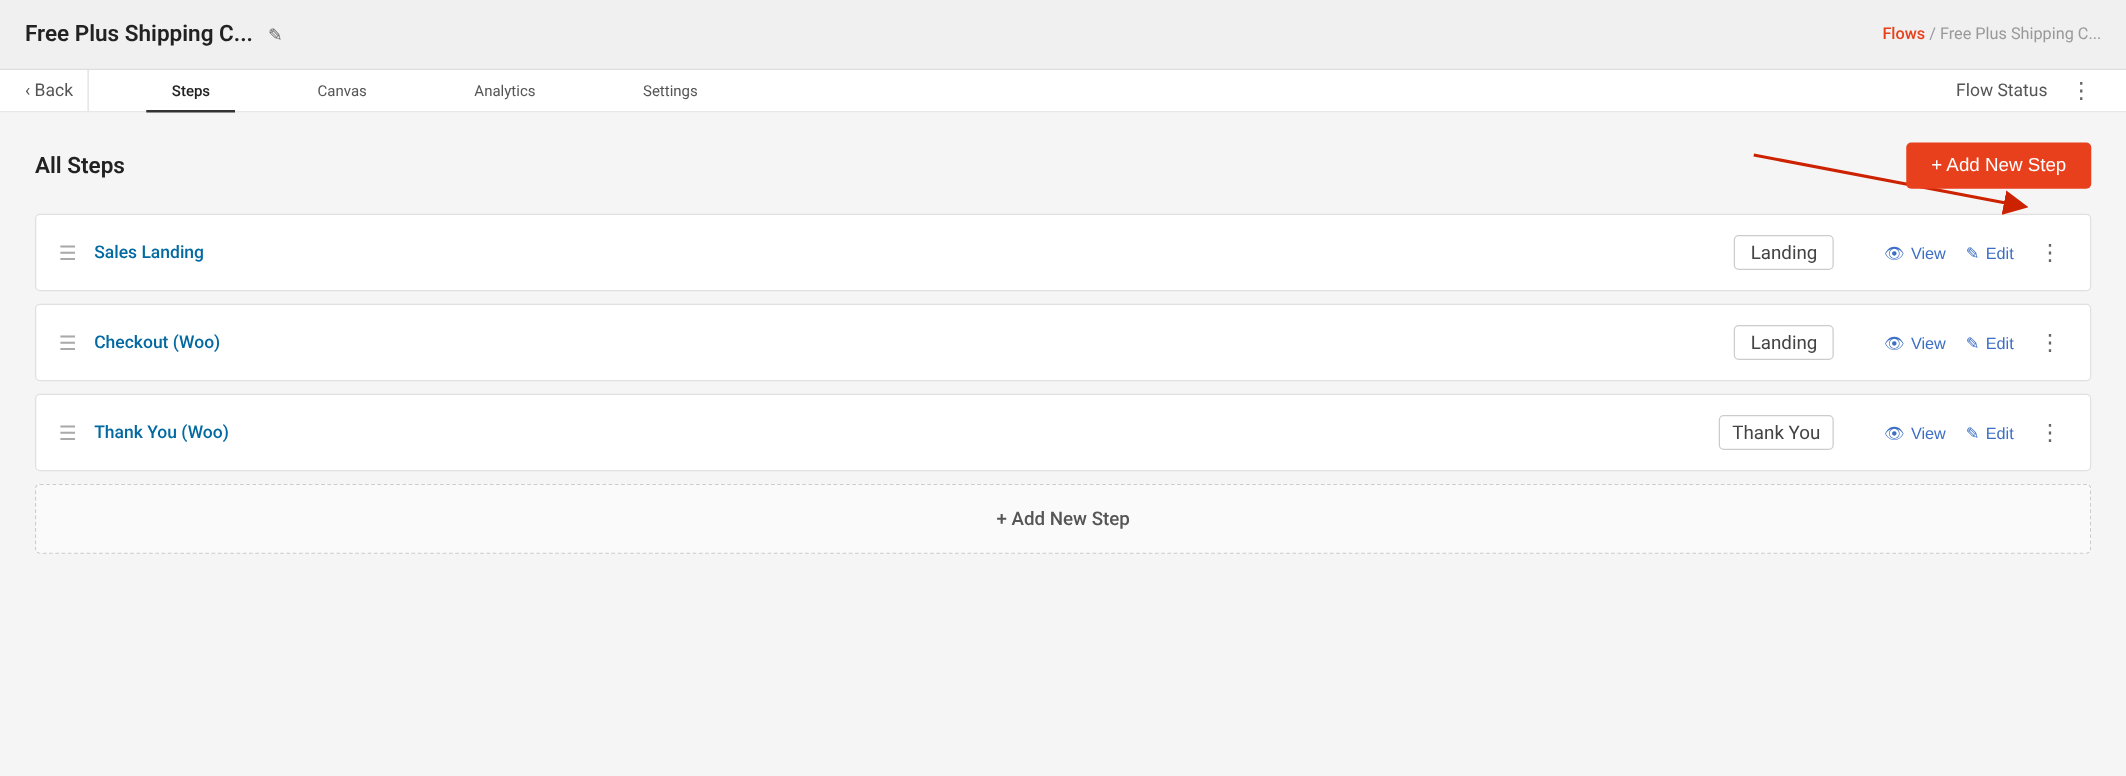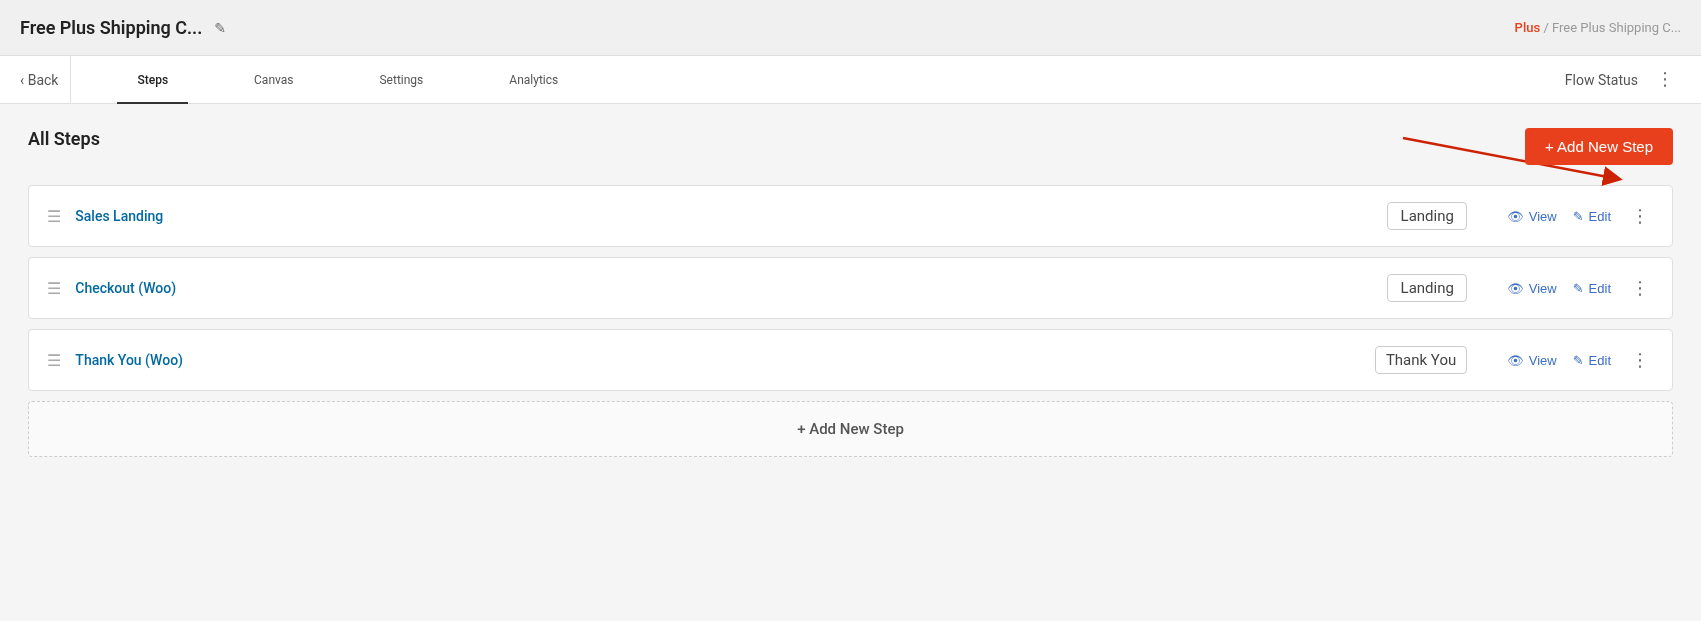--- a/index.html
+++ b/index.html
@@ -46,21 +46,21 @@
       color: #999;
     }
 
     
     .nav-tabs {
       display: flex;
       align-items: center;
       background: #fff;
       border-bottom: 1px solid #e0e0e0;
       padding: 0 20px;
-      height: 48px;
+      height: 34px;
       justify-content: space-between;
       gap: 34px;
     }
     .nav-tabs-left {
       display: flex;
       align-items: center;
       height: 100%;
       gap: 0;
     }
     .nav-back {
@@ -114,20 +114,21 @@
     
     .main-content {
       padding: 24px 28px;
       background: #f5f5f5;
       min-height: calc(621px - 56px - 50px);
     }
 
     
     .steps-header {
       display: flex;
+      align-items: center;
       justify-content: space-between;
       margin-bottom: 20px;
       position: relative;
     }
     .steps-header-title {
       font-size: 18px;
       font-weight: 600;
       color: #222;
     }
     .add-new-step-btn {
@@ -245,42 +246,42 @@
   </style>
 </head>
 <body>
 
 <div class="top-bar">
   <div class="top-bar-left">
     <span class="page-title-text">Free Plus Shipping C...</span>
     <button class="edit-icon-btn">✎</button>
   </div>
   <div class="breadcrumb">
-    <a href="#">Plus</a>
+    <a href="#">Flows</a>
     <span> / </span>
     <span>Free Plus Shipping C...</span>
   </div>
 </div>
 
 <div class="nav-tabs">
   <div class="nav-tabs-left">
     <a class="nav-back">
       <span>‹ Back</span>
     </a>
     <div class="nav-tab active">
       <span>Steps</span>
     </div>
     <div class="nav-tab">
       <span>Canvas</span>
     </div>
     <div class="nav-tab">
+      <span>Analytics</span>
+    </div>
+    <div class="nav-tab">
       <span>Settings</span>
-    </div>
-    <div class="nav-tab">
-      <span>Analytics</span>
     </div>
   </div>
   <div class="nav-tabs-right">
     <span class="flow-status-label">Flow Status</span>
     <button class="more-icon-btn">
       <span class="dots-icon">⋮</span>
     </button>
   </div>
 </div>
 

